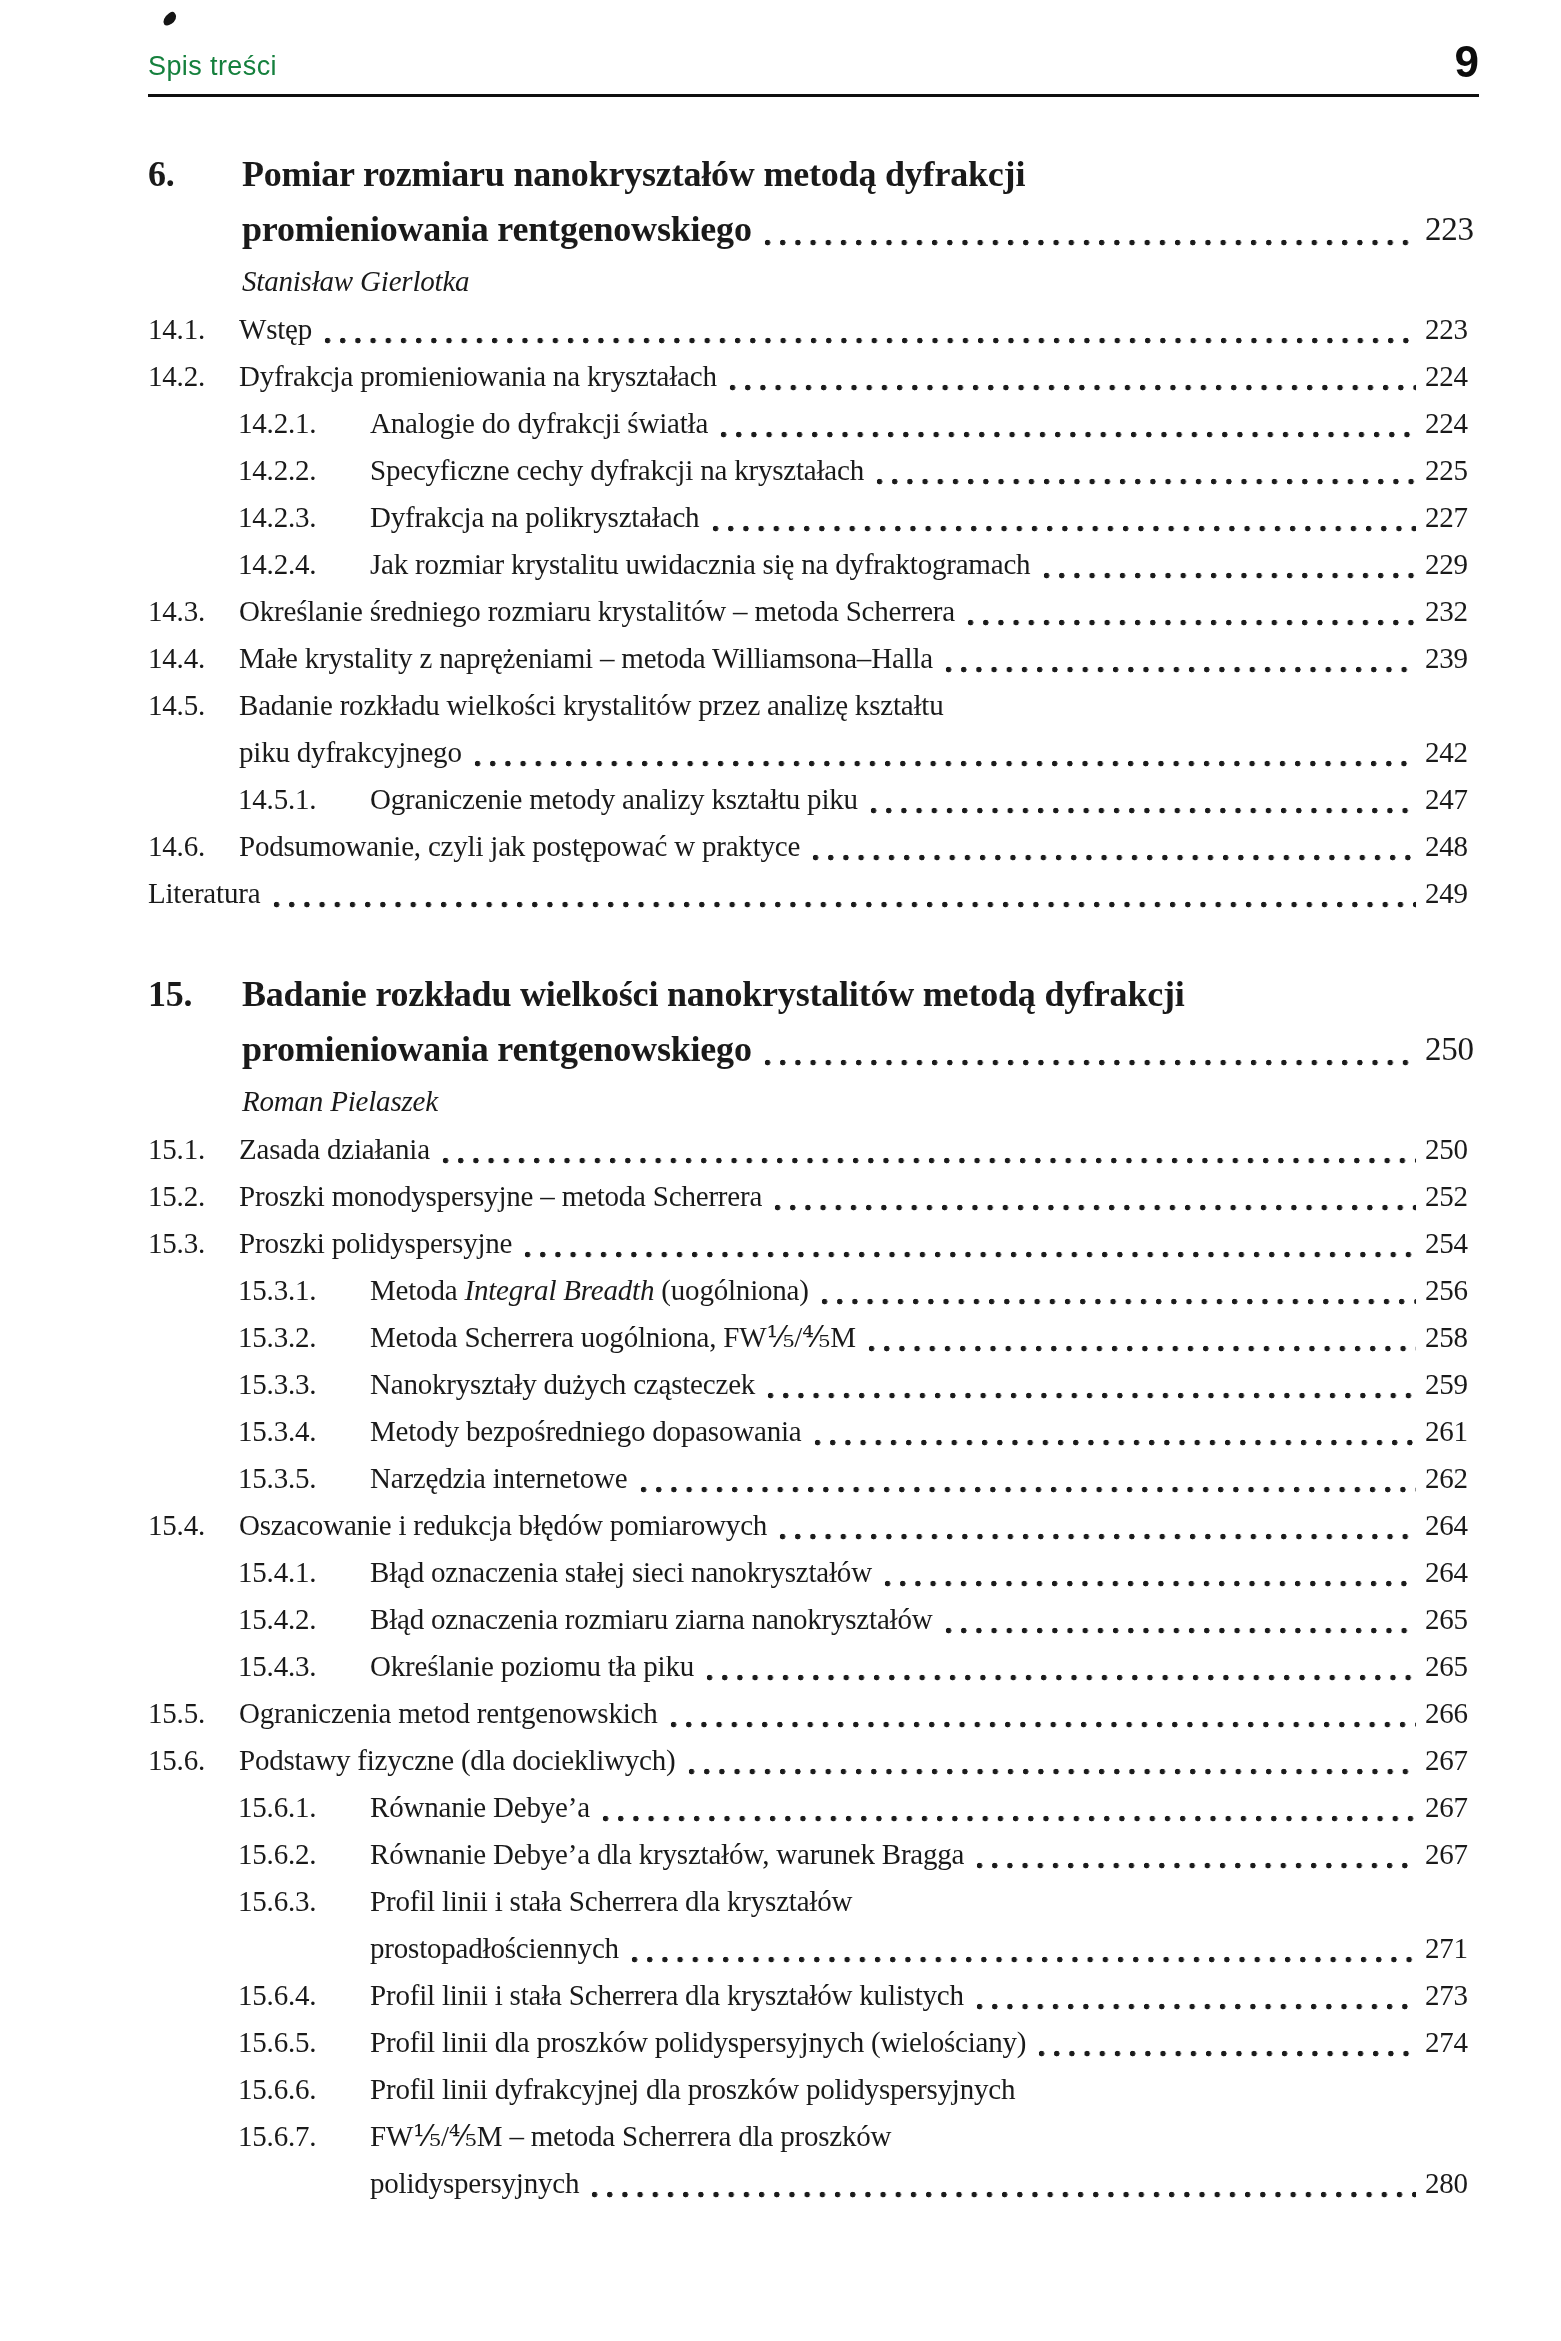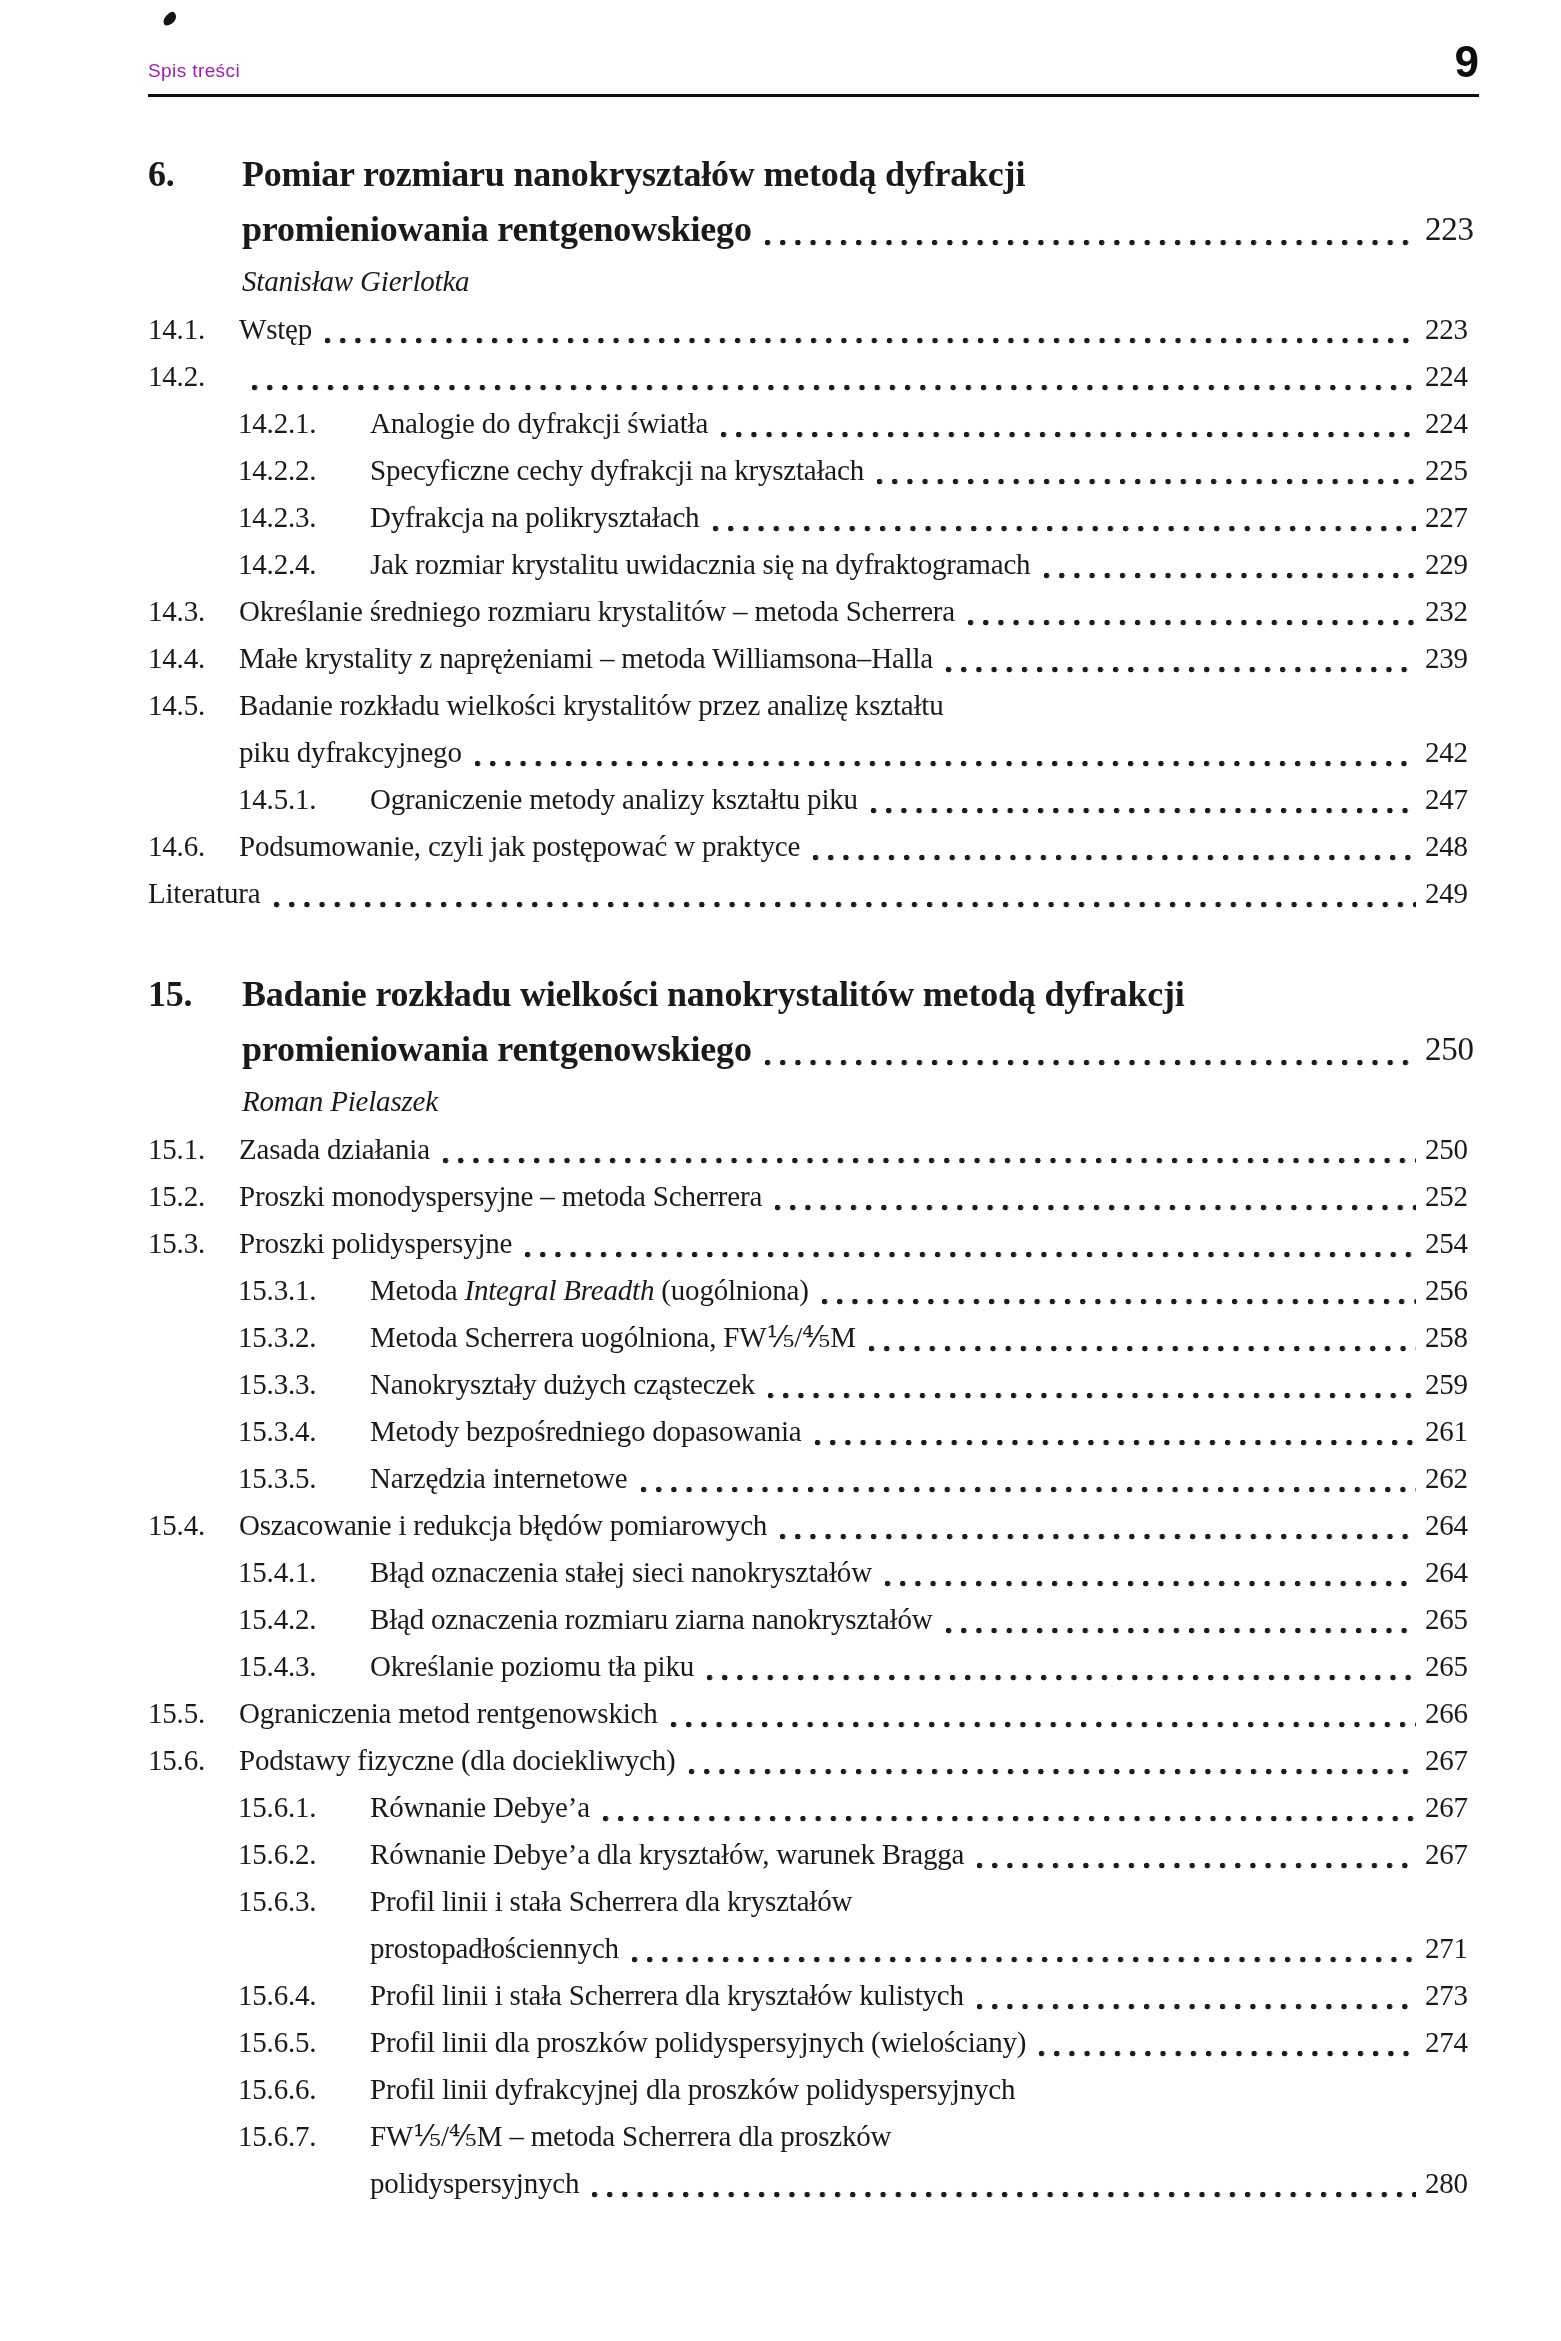--- a/index.html
+++ b/index.html
@@ -18,21 +18,21 @@
   .artifact{
     position:absolute;left:162px;top:14px;width:15px;height:9.6px;
     background:#151515;border-radius:70% 30% 60% 40%;
     transform:rotate(-35deg);
   }
   .running-header{
     display:flex;justify-content:space-between;align-items:flex-end;
     padding-top:42px;
     font-family:"Liberation Sans","DejaVu Sans",sans-serif;
   }
-  .rh-title{font-size:19px;color:#a21caf;letter-spacing:0.4px;line-height:1.1;}
+  .rh-title{font-size:27px;color:#15803d;letter-spacing:0.4px;line-height:1.1;}
   .rh-page{font-size:44px;font-weight:700;color:#0d0d0d;line-height:.9;}
   .rule{height:3.5px;background:#0f0f0f;margin-top:12.2px;}
   .toc{margin-top:7px;letter-spacing:-0.2px;}
   .block{margin:0;}
   .block.entry{font-size:29px;line-height:47px;}
   .row{display:flex;align-items:flex-end;}
   .num{flex:0 0 91px;}
   .lvl2 .row{padding-left:90px;}
   .lvl2 .num{flex:0 0 132px;}
   .title{white-space:nowrap;}
@@ -83,20 +83,21 @@
         <div class="row">
           <span class="num">14.1.</span>
           <span class="title">Wstęp</span>
           <span class="leader"></span>
           <span class="pg">223</span>
         </div>
       </div>
       <div class="block entry lvl1">
         <div class="row">
           <span class="num">14.2.</span>
+          <span class="title">Dyfrakcja promieniowania na kryształach</span>
           <span class="leader"></span>
           <span class="pg">224</span>
         </div>
       </div>
       <div class="block entry lvl2">
         <div class="row">
           <span class="num">14.2.1.</span>
           <span class="title">Analogie do dyfrakcji światła</span>
           <span class="leader"></span>
           <span class="pg">224</span>

